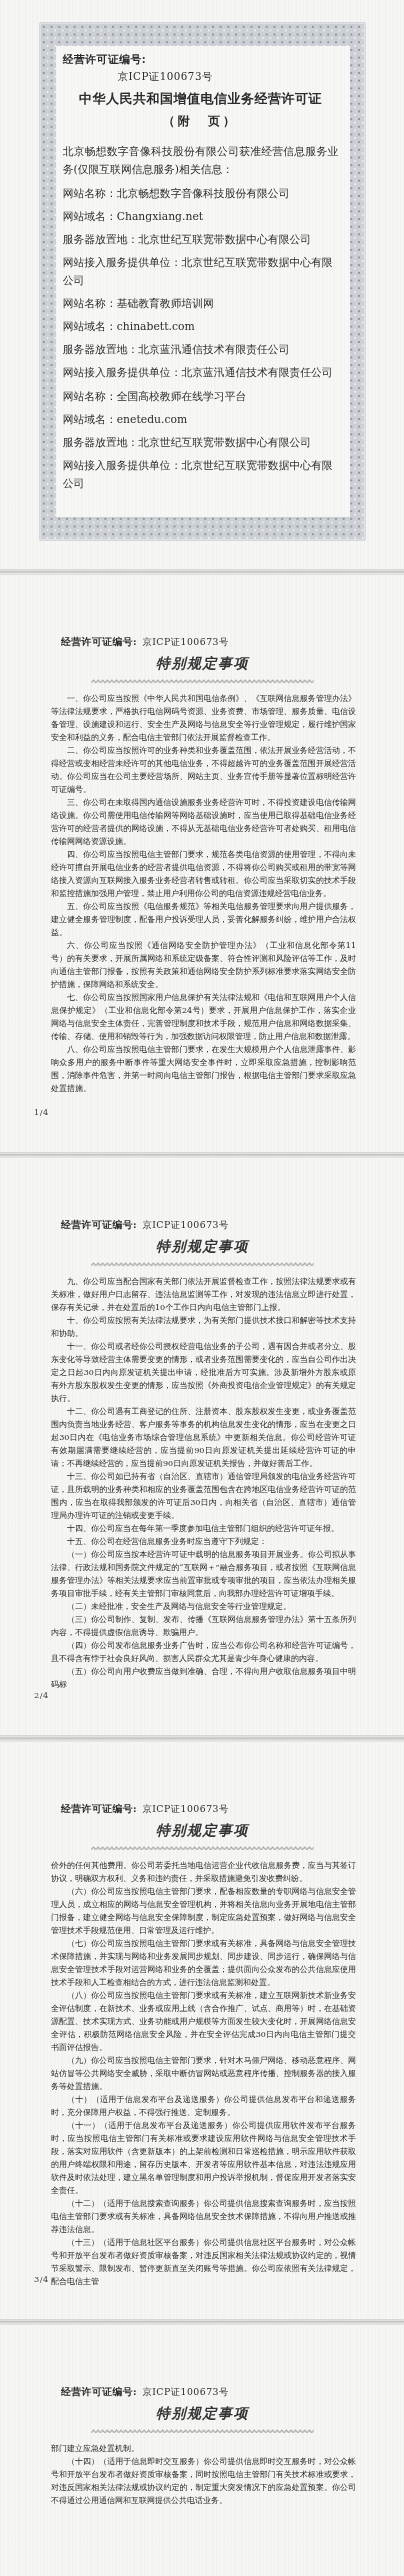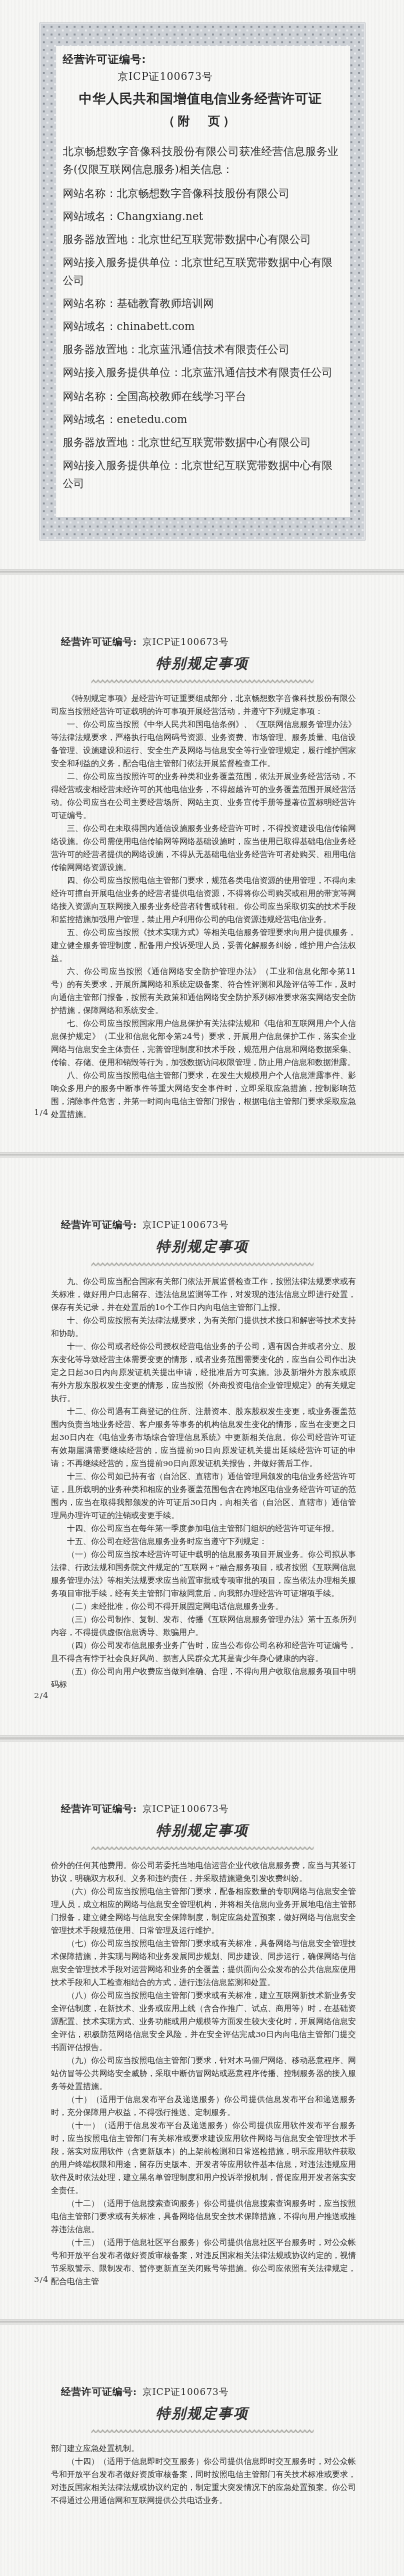--- a/index.html
+++ b/index.html
@@ -99,26 +99,25 @@
       <svg width="225" height="4.6" xmlns="http://www.w3.org/2000/svg" viewBox="0 0 436 9">
         <defs>
           <pattern id="zz" width="9" height="9" patternUnits="userSpaceOnUse">
             <path d="M0 7.5 L4.5 2 L9 7.5" fill="none" stroke="#9f9f99" stroke-width="2.2"></path>
           </pattern>
         </defs>
         <rect width="436" height="9" fill="url(#zz)"></rect>
       </svg>
     </div>
     <div class="body">
-      <p>《特别规定事项》是经营许可证重要组成部分，北京畅想数字音像科技股份有限公司应当按照经营许可证载明的许可事项开展经营活动，并遵守下列规定事项：</p>
       <p>一、你公司应当按照《中华人民共和国电信条例》、《互联网信息服务管理办法》等法律法规要求，严格执行电信网码号资源、业务资费、市场管理、服务质量、电信设备管理、设施建设和运行、安全生产及网络与信息安全等行业管理规定，履行维护国家安全和利益的义务，配合电信主管部门依法开展监督检查工作。</p>
       <p>二、你公司应当按照许可的业务种类和业务覆盖范围，依法开展业务经营活动，不得经营或变相经营未经许可的其他电信业务，不得超越许可的业务覆盖范围开展经营活动。你公司应当在公司主要经营场所、网站主页、业务宣传手册等显著位置标明经营许可证编号。</p>
       <p>三、你公司在未取得国内通信设施服务业务经营许可时，不得投资建设电信传输网络设施。你公司需使用电信传输网等网络基础设施时，应当使用已取得基础电信业务经营许可的经营者提供的网络设施，不得从无基础电信业务经营许可者处购买、租用电信传输网网络资源设施。</p>
       <p>四、你公司应当按照电信主管部门要求，规范各类电信资源的使用管理，不得向未经许可擅自开展电信业务的经营者提供电信资源，不得将你公司购买或租用的带宽等网络接入资源向互联网接入服务业务经营者转售或转租。你公司应当采取切实的技术手段和监控措施加强用户管理，禁止用户利用你公司的电信资源违规经营电信业务。</p>
-      <p>五、你公司应当按照《技术实现方式》等相关电信服务管理要求向用户提供服务，建立健全服务管理制度，配备用户投诉受理人员，妥善化解服务纠纷，维护用户合法权益。</p>
+      <p>五、你公司应当按照《电信服务规范》等相关电信服务管理要求向用户提供服务，建立健全服务管理制度，配备用户投诉受理人员，妥善化解服务纠纷，维护用户合法权益。</p>
       <p>六、你公司应当按照《通信网络安全防护管理办法》（工业和信息化部令第11号）的有关要求，开展所属网络和系统定级备案、符合性评测和风险评估等工作，及时向通信主管部门报备，按照有关政策和通信网络安全防护系列标准要求落实网络安全防护措施，保障网络和系统安全。</p>
       <p>七、你公司应当按照国家用户信息保护有关法律法规和《电信和互联网用户个人信息保护规定》（工业和信息化部令第24号）要求，开展用户信息保护工作，落实企业网络与信息安全主体责任，完善管理制度和技术手段，规范用户信息和网络数据采集、传输、存储、使用和销毁等行为，加强数据访问权限管理，防止用户信息和数据泄露。</p>
       <p>八、你公司应当按照电信主管部门要求，在发生大规模用户个人信息泄露事件、影响众多用户的服务中断事件等重大网络安全事件时，立即采取应急措施，控制影响范围，消除事件危害，并第一时间向电信主管部门报告，根据电信主管部门要求采取应急处置措施。</p>
     </div>
     <div class="pno">1/4</div>
   </div>
 
   <div class="sep"></div>
 
   <div class="page">
@@ -133,21 +132,21 @@
     </div>
     <div class="body">
       <p>九、你公司应当配合国家有关部门依法开展监督检查工作，按照法律法规要求或有关标准，做好用户日志留存、违法信息监测等工作，对发现的违法信息立即进行处置，保存有关记录，并在处置后的10个工作日内向电信主管部门上报。</p>
       <p>十、你公司应按照有关法律法规要求，为有关部门提供技术接口和解密等技术支持和协助。</p>
       <p>十一、你公司或者经你公司授权经营电信业务的子公司，遇有因合并或者分立、股东变化等导致经营主体需要变更的情形，或者业务范围需要变化的，应当自公司作出决定之日起30日内向原发证机关提出申请，经批准后方可实施。涉及新增外方股东或原有外方股东股权发生变更的情形，应当按照《外商投资电信企业管理规定》的有关规定执行。</p>
       <p>十二、你公司遇有工商登记的住所、注册资本、股东股权发生变更，或业务覆盖范围内负责当地业务经营、客户服务等事务的机构信息发生变化的情形，应当在变更之日起30日内在《电信业务市场综合管理信息系统》中更新相关信息。你公司经营许可证有效期届满需要继续经营的，应当提前90日向原发证机关提出延续经营许可证的申请；不再继续经营的，应当提前90日向原发证机关报告，并做好善后工作。</p>
       <p>十三、你公司如已持有省（自治区、直辖市）通信管理局颁发的电信业务经营许可证，且所载明的业务种类和相应的业务覆盖范围包含在跨地区电信业务经营许可证的范围内，应当在取得我部颁发的许可证后30日内，向相关省（自治区、直辖市）通信管理局办理许可证的注销或变更手续。</p>
       <p>十四、你公司应当在每年第一季度参加电信主管部门组织的经营许可证年报。</p>
       <p>十五、你公司在经营信息服务业务时应当遵守下列规定：</p>
       <p>（一）你公司应当按本经营许可证中载明的信息服务项目开展业务。你公司拟从事法律、行政法规和国务院文件规定的“互联网＋”融合服务项目，或者按照《互联网信息服务管理办法》等相关法规要求应当前置审批或专项审批的项目，应当依法办理相关服务项目审批手续，经有关主管部门审核同意后，向我部办理经营许可证增项手续。</p>
-      <p>（二）未经批准，你公司不得开展固定网电话信息服务业务。</p>
+      <p>（二）未经批准，安全生产及网络与信息安全等行业管理规定。</p>
       <p>（三）你公司制作、复制、发布、传播《互联网信息服务管理办法》第十五条所列内容，不得提供虚假信息诱导、欺骗用户。</p>
       <p>（四）你公司发布信息服务业务广告时，应当公布你公司名称和经营许可证编号，且不得含有悖于社会良好风尚、损害人民群众尤其是青少年身心健康的内容。</p>
       <p>（五）你公司向用户收费应当做到准确、合理，不得向用户收取信息服务项目中明码标</p>
     </div>
     <div class="pno">2/4</div>
   </div>
 
   <div class="sep"></div>
 
   <div class="page">

